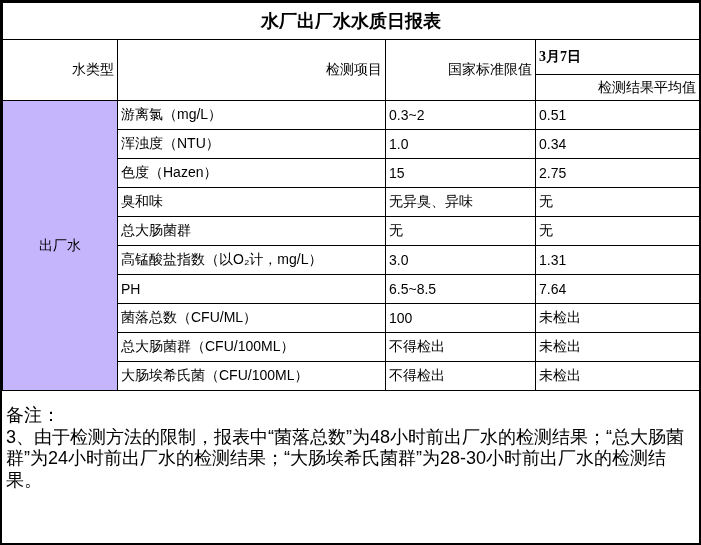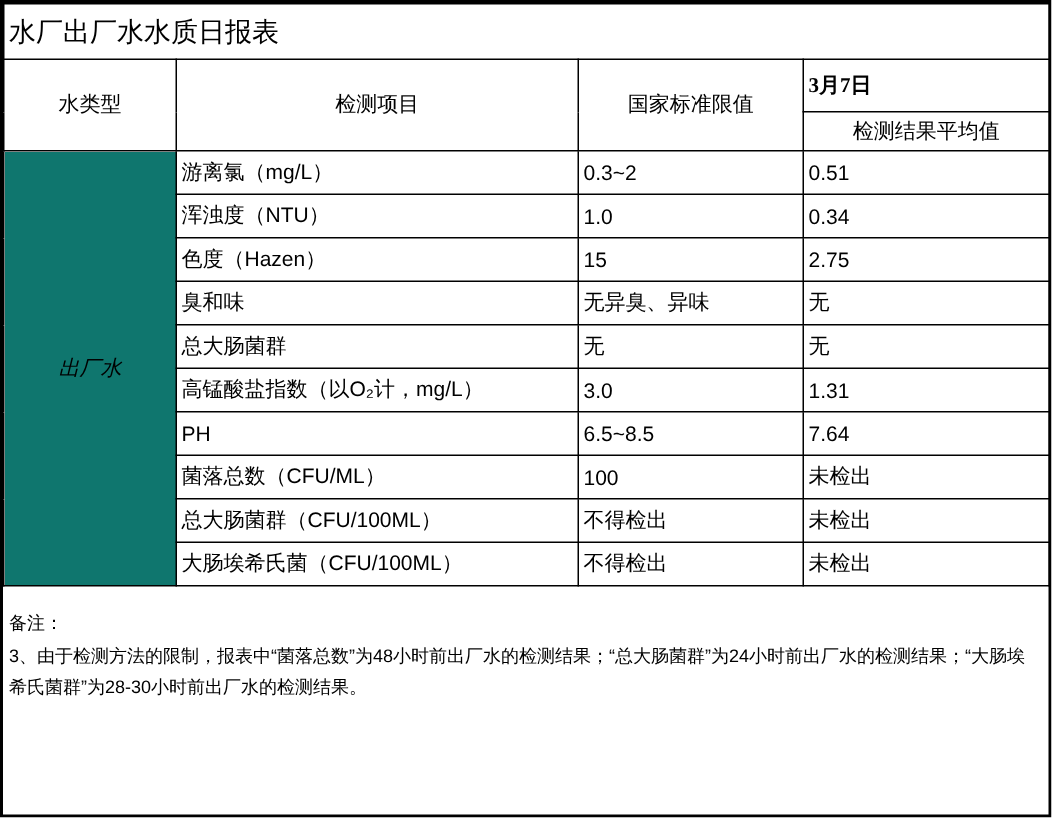--- a/index.html
+++ b/index.html
@@ -21,49 +21,49 @@
   }
   table.report td {
     border: 1px solid #000;
     font-size: 14px;
     padding: 0 3px;
     overflow: hidden;
     white-space: nowrap;
   }
   tr.title-row td {
     height: 36px;
-    text-align: left;
+    text-align: center;
     font-family: "Liberation Serif", serif;
-    font-weight: normal;
+    font-weight: bold;
     font-size: 18px;
     border-bottom: 1px solid #000;
   }
   td.hdr {
-    text-align: center;
+    text-align: right;
     font-size: 14px;
   }
   tr.header-row-1 td { height: 34px; }
   tr.header-row-2 td { height: 25px; }
   td.date-cell {
     text-align: left;
     font-family: "Liberation Serif", serif;
     font-weight: bold;
     font-size: 16px;
   }
   tr.data-row td { height: 28px; }
   td.item-cell { text-align: left; margin-left: 25px; }
   td.val-cell { text-align: left; }
   td.watertype-cell {
     text-align: center;
     font-size: 15px;
   }
   .notes {
     flex: 1;
     padding: 14px 4px 4px 4px;
-    font-size: 12px;
+    font-size: 18px;
     line-height: 21.5px;
   }
   .notes div { white-space: normal; }
 </style>
 </head>
 <body>
 
 <div class="page">
   <table class="report">
     <colgroup>
@@ -80,21 +80,21 @@
         <td class="hdr" rowspan="2">水类型</td>
         <td class="hdr" rowspan="2">检测项目</td>
         <td class="hdr" rowspan="2">国家标准限值</td>
         <td class="date-cell">3月7日</td>
       </tr>
       <tr class="header-row-2">
         <td class="hdr">检测结果平均值</td>
       </tr>
 
       <tr class="data-row">
-        <td class="watertype-cell" rowspan="10" id="watertype-cell" style="background: #0f766e; font-style: italic;">出厂水</td>
+        <td class="watertype-cell" rowspan="10" id="watertype-cell" style="background: #c4b5fd;">出厂水</td>
         <td class="item-cell">游离氯（mg/L）</td>
         <td class="val-cell">0.3~2</td>
         <td class="val-cell">0.51</td>
       </tr>
       <tr class="data-row">
         <td class="item-cell">浑浊度（NTU）</td>
         <td class="val-cell">1.0</td>
         <td class="val-cell">0.34</td>
       </tr>
       <tr class="data-row">

